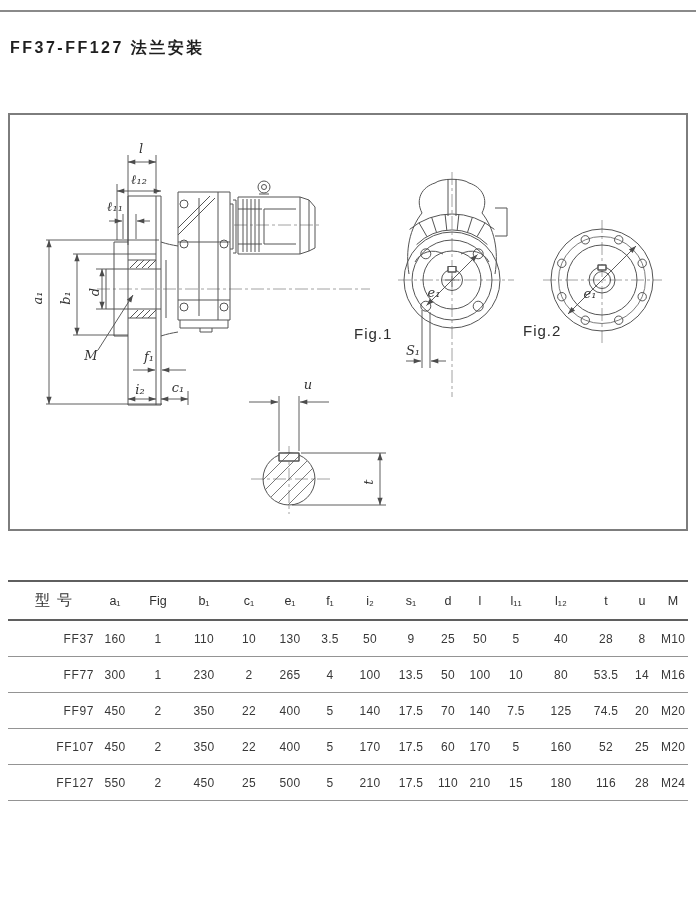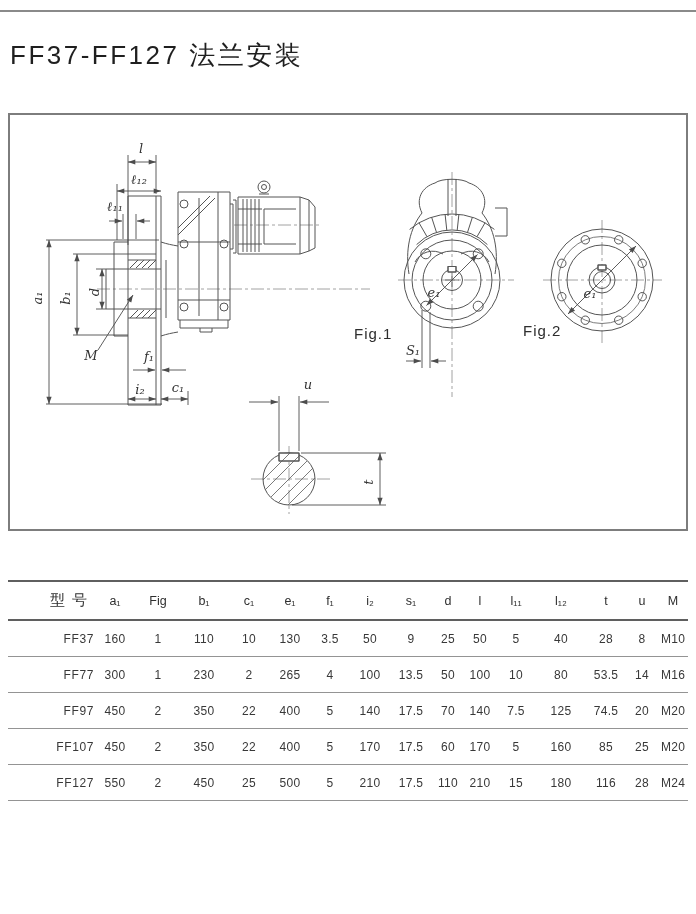--- a/index.html
+++ b/index.html
@@ -2,21 +2,21 @@
 <html><head>
 <meta charset="utf-8">
 <style>
   html,body{margin:0;padding:0;}
   body{
     width:696px;height:914px;position:relative;background:#ffffff;
     font-family:"Liberation Sans",sans-serif;color:#333;overflow:hidden;
   }
   .top-rule{position:absolute;left:0;top:10px;width:696px;height:2px;background:#8a8a8a;}
   .page-title{
-    position:absolute;left:10px;top:38px;font-size:26px;font-weight:normal;
+    position:absolute;left:10px;top:38px;font-size:16px;font-weight:bold;
     letter-spacing:2.5px;color:#1f1f1f;white-space:nowrap;margin:0;
   }
   .drawing-panel{
     position:absolute;left:8px;top:113px;width:680px;height:418px;
     border:2px solid #7d7d7d;box-sizing:border-box;background:#fff;
   }
   svg .geo{stroke:#555;fill:none;stroke-width:1;}
   svg .thin{stroke:#5a5a5a;fill:none;stroke-width:0.8;}
   svg .dimln{stroke:#4c4c4c;fill:none;stroke-width:0.9;}
   svg .cl{stroke:#8a8a8a;fill:none;stroke-width:0.8;stroke-dasharray:13 3 3 3;}
@@ -28,21 +28,21 @@
   }
   .spec-table thead tr{border-top:2px solid #5f5f5f;}
   .spec-table th{
     border-bottom:2px solid #5f5f5f;font-weight:normal;height:37px;
     font-size:12.5px;color:#2e2e2e;text-align:center;vertical-align:middle;padding:0;
   }
   .spec-table td{
     border-bottom:1px solid #949494;height:35px;font-size:12px;color:#383838;
     text-align:center;vertical-align:middle;padding:0;letter-spacing:0.3px;
   }
-  .spec-table th:first-child{font-size:15px;letter-spacing:7px;text-align:right;padding-left:12px;}
+  .spec-table th:first-child{font-size:15px;letter-spacing:7px;text-align:center;padding-left:12px;}
   .spec-table td:first-child{text-align:right;padding-left:12px;letter-spacing:0.6px;}
 </style>
 </head>
 <body>
 
 <div class="top-rule"></div>
 <h1 class="page-title">FF37-FF127 法兰安装</h1>
 
 <div class="drawing-panel">
   <svg width="676" height="414" viewBox="8 113 676 414" xmlns="http://www.w3.org/2000/svg">
@@ -315,21 +315,21 @@
         <td>350</td>
         <td>22</td>
         <td>400</td>
         <td>5</td>
         <td>170</td>
         <td>17.5</td>
         <td>60</td>
         <td>170</td>
         <td>5</td>
         <td>160</td>
-        <td>85</td>
+        <td>52</td>
         <td>25</td>
         <td>M20</td>
       </tr>
       <tr>
         <td>FF127</td>
         <td>550</td>
         <td>2</td>
         <td>450</td>
         <td>25</td>
         <td>500</td>

